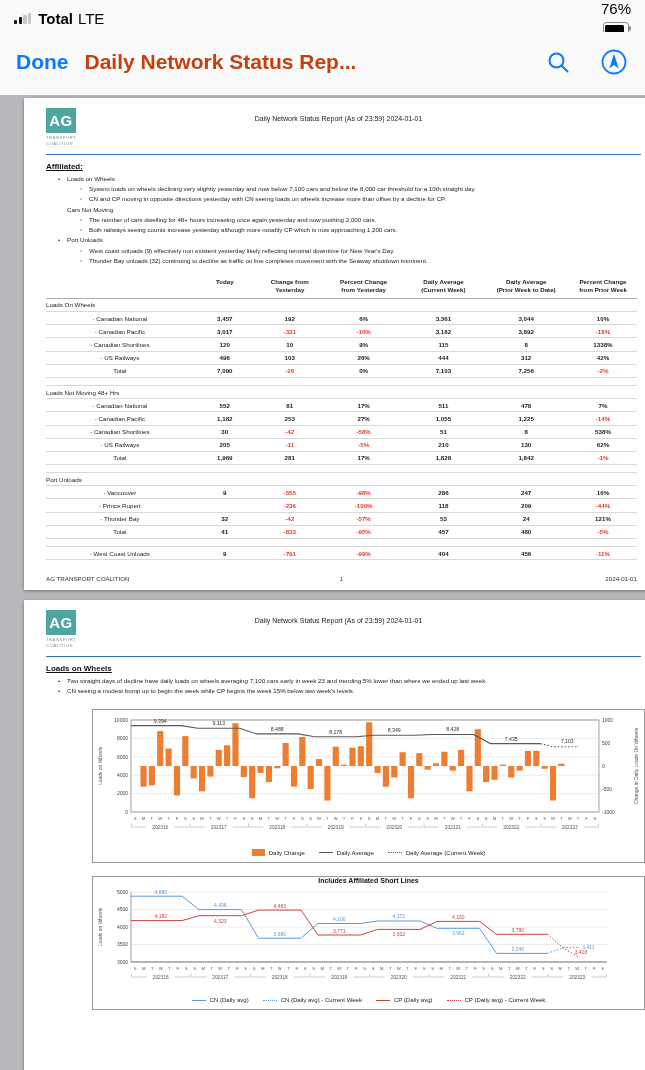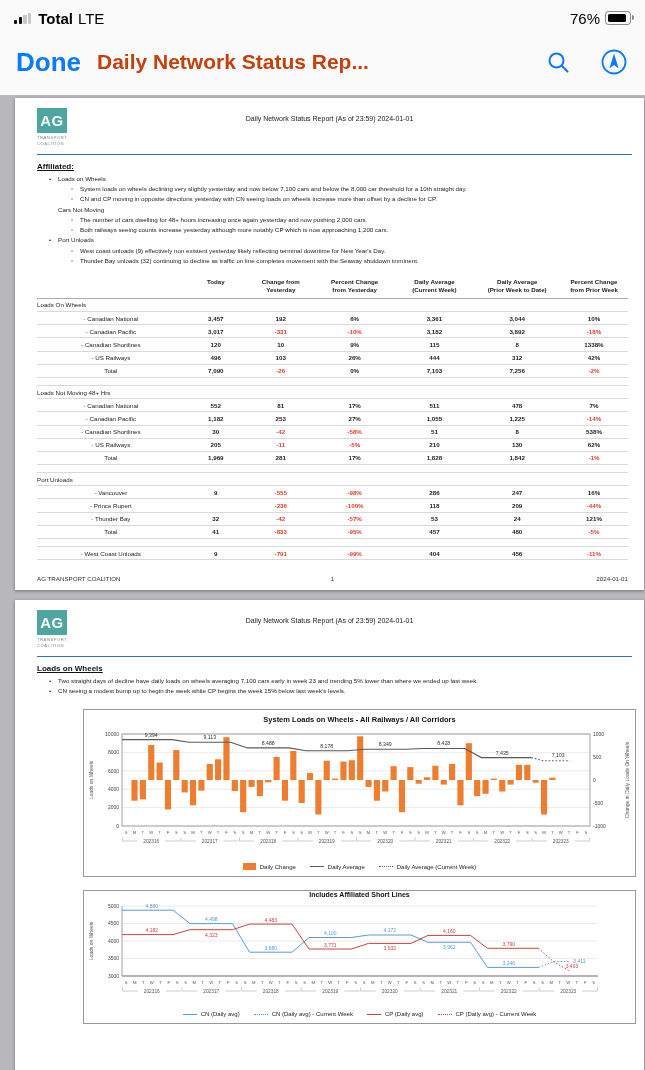--- a/index.html
+++ b/index.html
@@ -7,32 +7,32 @@
   
   .status-bar{height:32px;display:flex;align-items:center;justify-content:space-between;
     padding:4px 14px 0 14px;box-sizing:border-box;background:#fafafa;font-size:15px;color:#000;}
   .sb-left{display:flex;align-items:center;gap:5px;font-weight:600;}
   .sb-left .net{font-weight:400;}
   .signal{display:inline-flex;align-items:flex-end;gap:1.5px;height:11px;margin-right:2px;}
   .signal i{display:block;width:3.2px;border-radius:1px;background:#111;}
   .signal i.dim{background:#c7c7ca;}
   .s1{height:4px}.s2{height:6.5px}.s3{height:9px}.s4{height:11px}
   .sb-center{font-weight:600;position:absolute;left:0;right:0;text-align:center;pointer-events:none;}
-  .sb-right{display:flex;align-items:center;gap:5px;}
+  .sb-right{display:flex;align-items:center;gap:5px;flex-direction:column;}
   .battery{position:relative;width:24px;height:11.5px;border:1px solid rgba(0,0,0,.45);border-radius:3.5px;display:inline-block;}
   .battery .fill{position:absolute;left:1.5px;top:1.5px;bottom:1.5px;width:76%;background:#000;border-radius:1.5px;}
   .battery .nub{position:absolute;right:-3.5px;top:3px;width:2px;height:5px;background:rgba(0,0,0,.45);border-radius:0 2px 2px 0;}
   
   .nav-bar{height:60px;display:flex;align-items:center;padding:0 16px;background:#fafafa;position:relative;}
-  .done{background:none;border:none;padding:0;font-family:inherit;font-size:26px;font-weight:700;color:#0a7aff;cursor:pointer;}
+  .done{background:none;border:none;padding:0;font-family:inherit;font-size:21px;font-weight:700;color:#0a7aff;cursor:pointer;}
   .nav-title{font-size:21px;font-weight:700;color:#c2410c;margin-left:16px;white-space:nowrap;overflow:hidden;flex:0 1 auto;}
   .nav-spacer{flex:1;}
   .icon-btn{background:none;border:none;padding:0;margin-left:26px;cursor:pointer;line-height:0;}
   
-  .doc{position:absolute;top:95px;left:0;right:0;bottom:0;background:#b7b7bc;padding:3px 15px;box-sizing:border-box;}
+  .doc{position:absolute;top:95px;left:0;right:0;bottom:0;background:#b7b7bc;padding:3px 24px;box-sizing:border-box;}
   .page{background:#fff;width:629px;margin:0 auto;box-shadow:0 1px 3px rgba(0,0,0,.38);position:relative;box-sizing:border-box;}
   .page1{height:492px;margin-bottom:10px;}
   .page2{height:478px;}
   .pg-header{position:relative;padding:10px 14px 0 22px;height:42px;}
   .logo-sq{width:30px;height:25px;display:flex;align-items:center;justify-content:center;
     font-weight:700;font-size:15px;color:#fff;letter-spacing:.5px;}
   .logo-sub{font-size:4.2px;letter-spacing:.5px;color:#7e8c8a;margin-top:2px;white-space:pre-line;line-height:1.35;}
   .pg-title{position:absolute;left:0;right:0;top:17px;text-align:center;font-size:7px;color:#222;}
   .blue-rule{border-top:1.5px solid #2e75b6;margin:4px 12px 0 22px;}
   .hl-head,.sec-head{margin:7px 0 3px 22px;font-size:8px;font-weight:700;text-decoration:underline;color:#111;}
@@ -364,21 +364,20 @@
           <span class="bg">•</span>
           <span>Two straight days of decline have daily loads on wheels averaging 7,100 cars early in week 23 and trending 5% lower than where we ended up last week.</span>
         </div>
         <div class="l1">
           <span class="bg">•</span>
           <span>CN seeing a modest bump up to begin the week while CP begins the week 15% below last week's levels.</span>
         </div>
       </div>
 
     <div class="chart-box">
-      <div class="chart-title">System Loads on Wheels - All Railways / All Corridors</div>
       <div class="chart-mount" id="chart1"><svg width="548" height="134" viewBox="0 0 548 134">
             <line x1="36" y1="100" x2="504" y2="100" stroke="#dedede" stroke-width="0.6"></line>
             <text x="33" y="101.8" font-size="5" fill="#444" font-family="&quot;Liberation Sans&quot;,sans-serif" text-anchor="end">0</text>
             <line x1="36" y1="81.6" x2="504" y2="81.6" stroke="#dedede" stroke-width="0.6"></line>
             <text x="33" y="83.39999999999999" font-size="5" fill="#444" font-family="&quot;Liberation Sans&quot;,sans-serif" text-anchor="end">2000</text>
             <line x1="36" y1="63.199999999999996" x2="504" y2="63.199999999999996" stroke="#dedede" stroke-width="0.6"></line>
             <text x="33" y="65" font-size="5" fill="#444" font-family="&quot;Liberation Sans&quot;,sans-serif" text-anchor="end">4000</text>
             <line x1="36" y1="44.800000000000004" x2="504" y2="44.800000000000004" stroke="#dedede" stroke-width="0.6"></line>
             <text x="33" y="46.6" font-size="5" fill="#444" font-family="&quot;Liberation Sans&quot;,sans-serif" text-anchor="end">6000</text>
             <line x1="36" y1="26.39999999999999" x2="504" y2="26.39999999999999" stroke="#dedede" stroke-width="0.6"></line>

